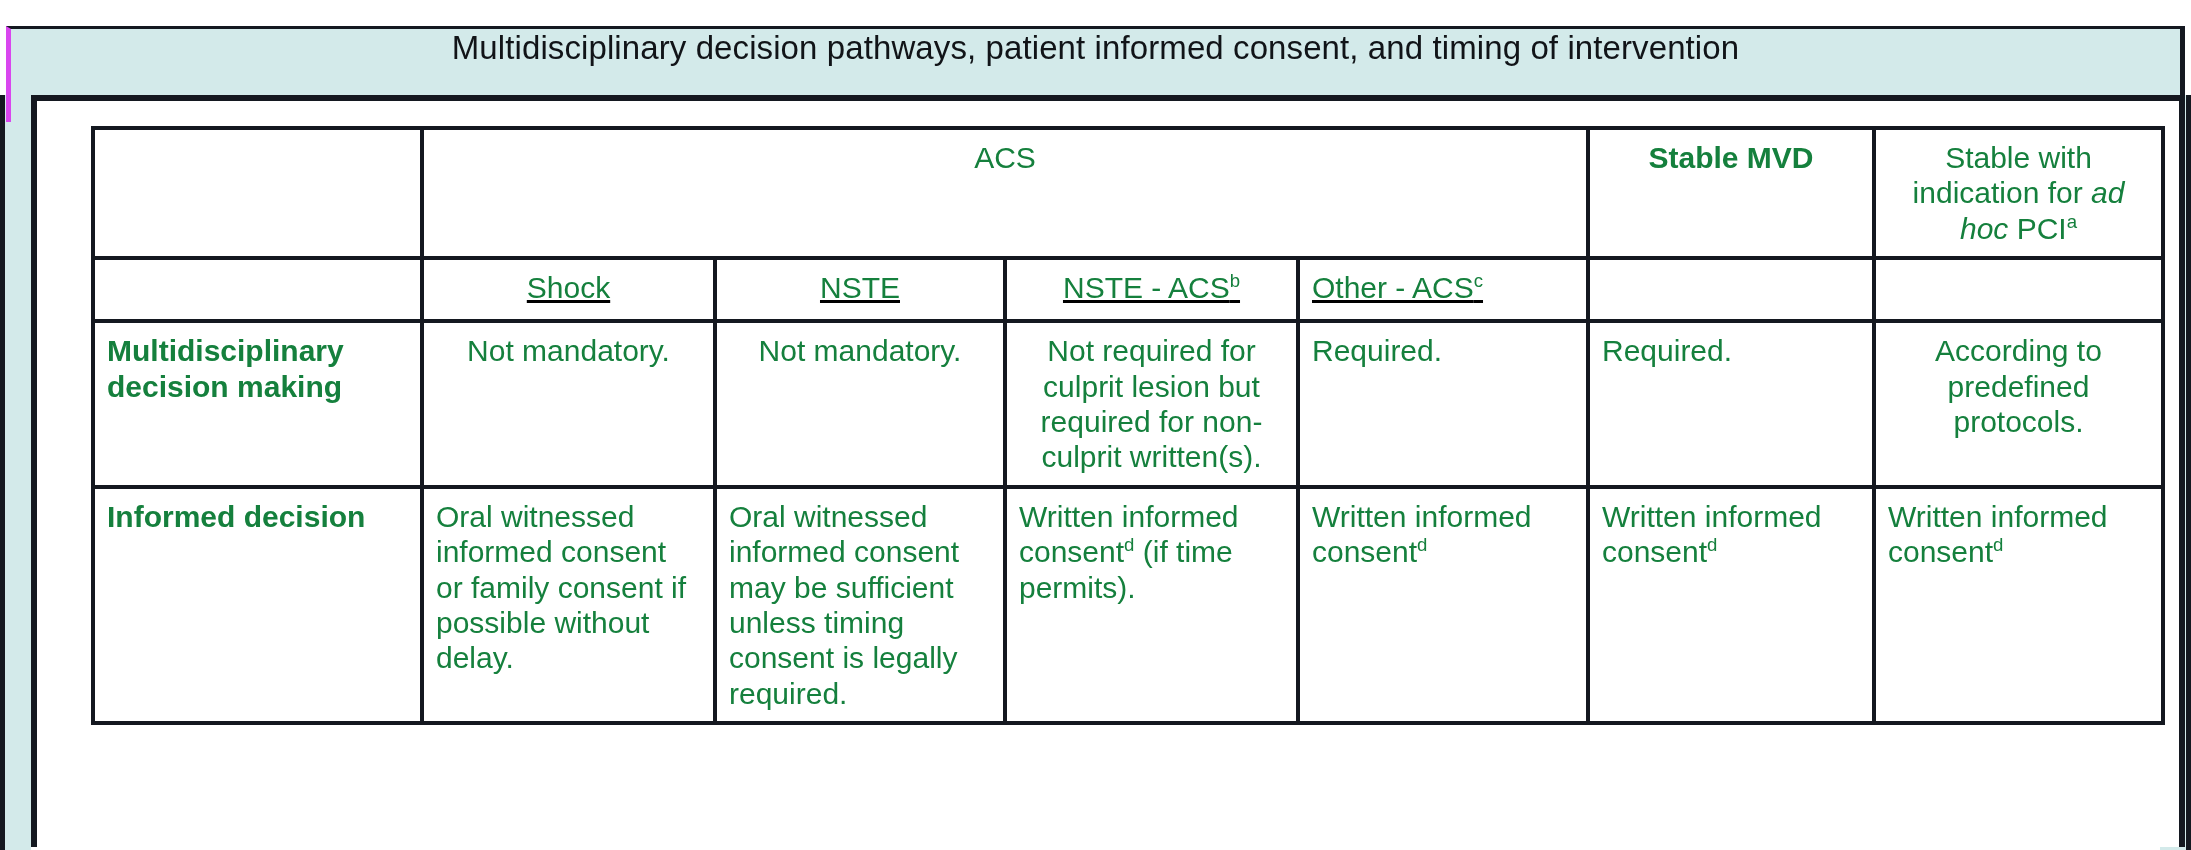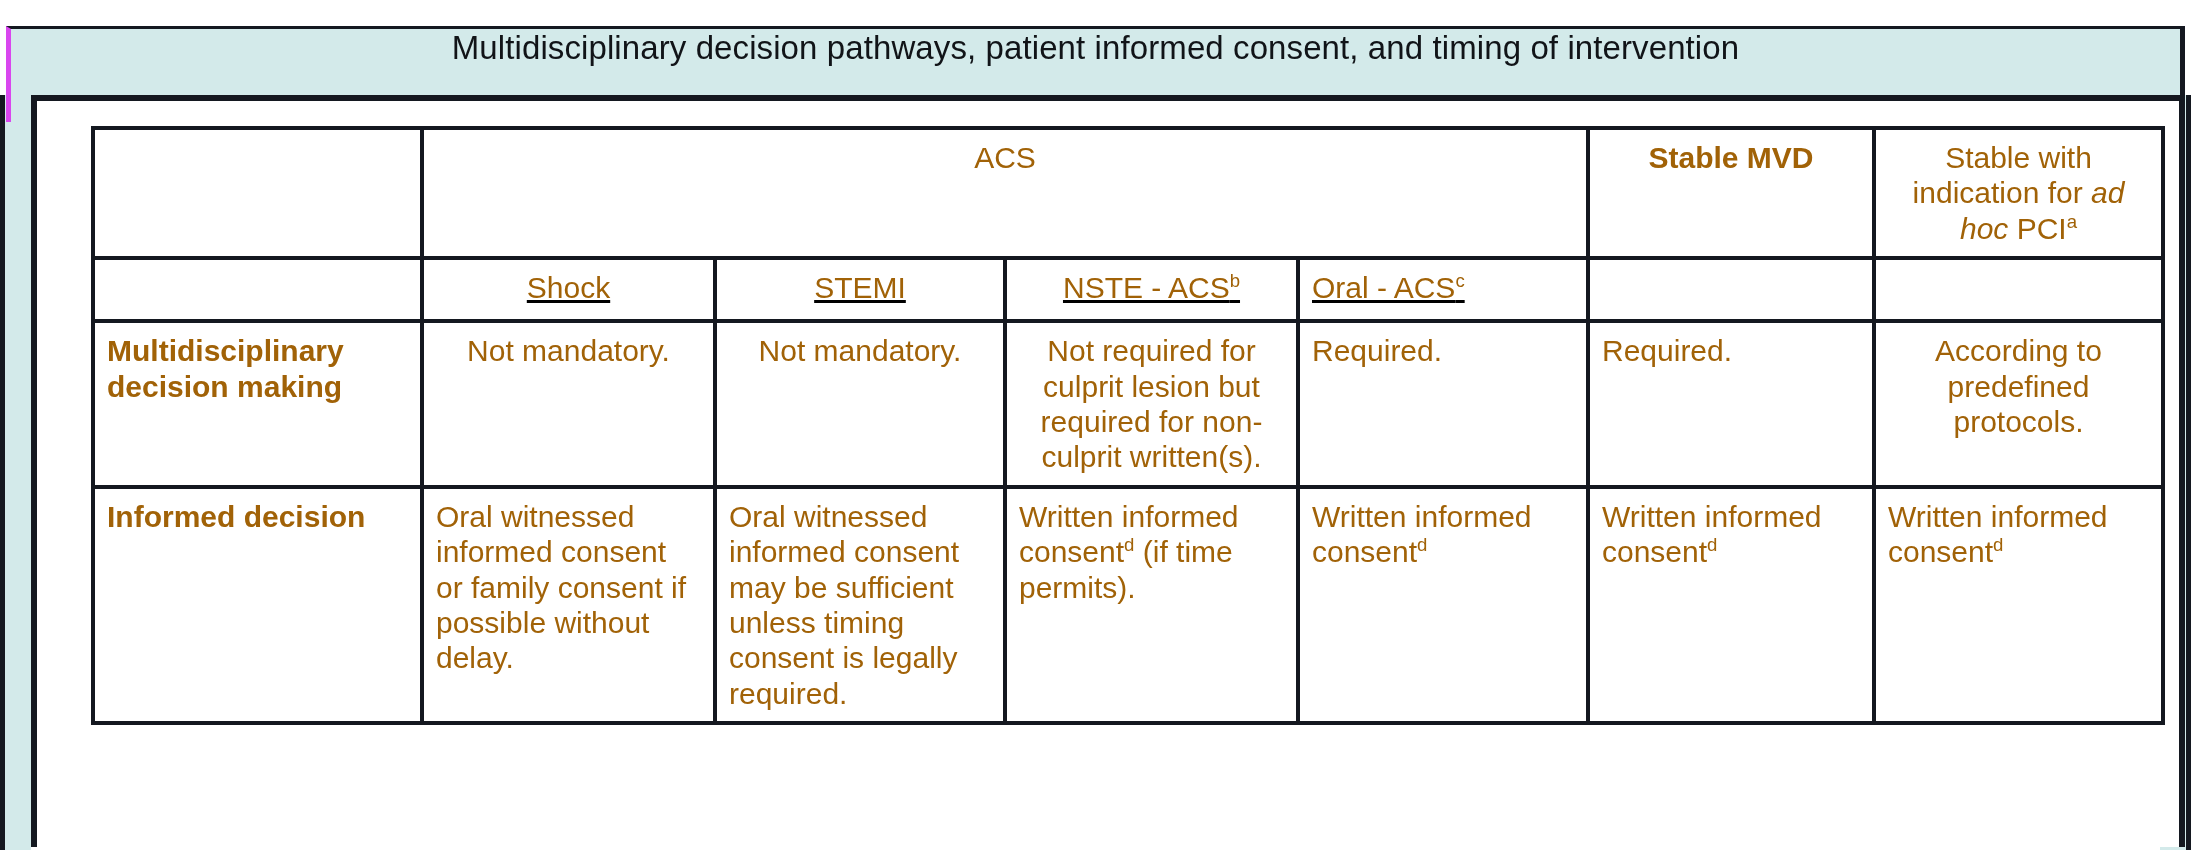--- a/index.html
+++ b/index.html
@@ -77,21 +77,21 @@
     top: 25px;
     border-collapse: collapse;
     table-layout: fixed;
     background: #ffffff;
   }
   .tbl td {
     border: 4px solid #141820;
     padding: 10px 12px;
     font-size: 30px;
     line-height: 1.18;
-    color: #a16207;
+    color: #15803d;
     vertical-align: top;
     box-sizing: border-box;
     background: #ffffff;
   }
 
   
   .c0 { width: 329px; }
   .c1 { width: 293px; }
   .c2 { width: 290px; }
   .c3 { width: 293px; }
@@ -153,26 +153,26 @@
           <td class="fill-light ctr vmid" colspan="4">ACS</td>
           <td class="fill-accent ctr vmid">Stable MVD</td>
           <td class="fill-light ctr vmid">
             <span>Stable with indication for </span><span class="ital">ad hoc</span><span> PCI</span><sup>a</sup>
           </td>
         </tr>
 
         <tr class="r-subhead">
           <td class="fill-white"></td>
           <td class="fill-light ctr vmid">Shock</td>
-          <td class="fill-light ctr vmid">STEMI</td>
+          <td class="fill-light ctr vmid">NSTE</td>
           <td class="fill-light ctr vmid">
             <span>NSTE - ACS</span><sup>b</sup>
           </td>
           <td class="fill-light left vmid">
-            <span>Oral - ACS</span><sup>c</sup>
+            <span>Other - ACS</span><sup>c</sup>
           </td>
           <td class="fill-white"></td>
           <td class="fill-white"></td>
         </tr>
 
         <tr class="r-body1">
           <td class="fill-accent left">Multidisciplinary decision making</td>
           <td class="fill-light ctr">Not mandatory.</td>
           <td class="fill-light ctr">Not mandatory.</td>
           <td class="fill-light ctr">Not required for culprit lesion but required for non-culprit written(s).</td>

